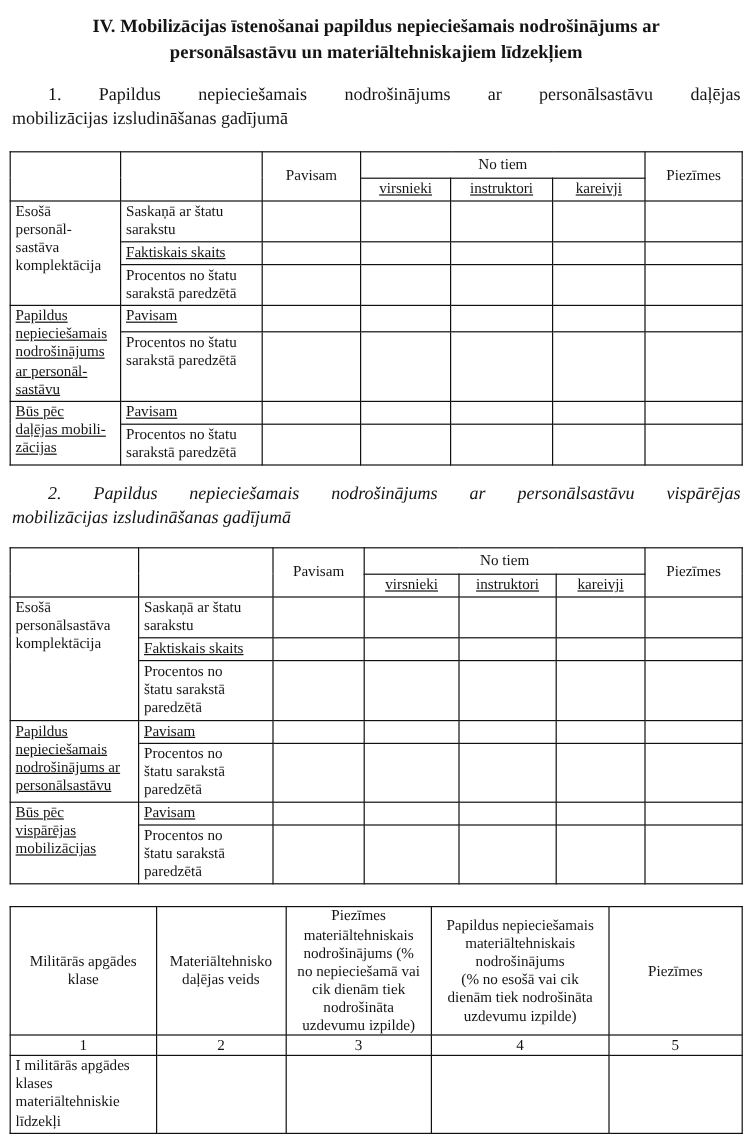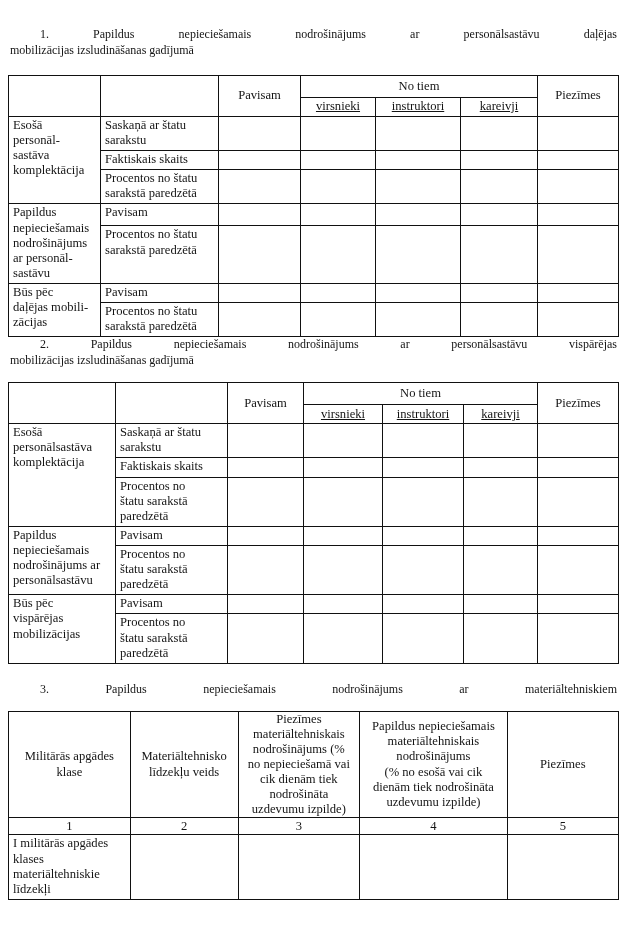--- a/index.html
+++ b/index.html
@@ -13,25 +13,25 @@
 
   .doc-title {
     font-weight: bold;
     font-size: 15.5px;
     line-height: 1.38;
     text-align: center;
     white-space: pre-line;
     margin: 0 12px;
   }
 
-  .para { margin: 0 2px; font-size: 12px; line-height: 1.33; }
+  .para { margin: 0 2px; font-size: 15px; line-height: 1.33; }
   .para .jline { display: block; text-align: justify; text-align-last: justify; text-indent: 30px; }
   .para .lline { display: block; }
   .para-1 { margin-top: 15px; margin-bottom: 16px; }
-  .para-2 { margin-bottom: 13px; }
+  .para-2 { margin-top: 15px; margin-bottom: 13px; font-style: italic; }
   .para-3 { margin-top: 18px; margin-bottom: 13px; }
 
   table { border-collapse: collapse; table-layout: fixed; }
   td {
     border: 1px solid #111;
     padding: 0 4px 2px 4px;
     font-size: 12.6px;
     line-height: 1.2;
     vertical-align: top;
     overflow: hidden;
@@ -41,33 +41,35 @@
     vertical-align: middle;
     white-space: pre-line;
     padding: 0 2px;
   }
   td.lbl, td.sub { white-space: pre-line; padding-top: 1px; }
   td.num { text-align: center; vertical-align: middle; padding: 0; }
 
   
   tr.hr1 { height: 22px; }
   tr.hr2 { height: 19px; text-decoration: underline; }
-  tr.h1 { height: 18px; }
+  tr.h1 { height: 18px; text-decoration: underline; }
   tr.h2 { height: 32px; }
   tr.h3 { height: 44px; }
   tr.h5 { height: 50px; }
   tr.t3-head { height: 102px; }
   tr.t3-num { height: 17px; }
   tr.t3-data { height: 60px; }
 </style>
 </head>
 <body>
 
 <div class="page">
 
+  <div class="doc-title">IV. Mobilizācijas īstenošanai papildus nepieciešamais nodrošinājums ar
+personālsastāvu un materiāltehniskajiem līdzekļiem</div>
 
   <p class="para para-1">
       <span class="jline">1. Papildus nepieciešamais nodrošinājums ar personālsastāvu daļējas</span>
       <span class="lline">mobilizācijas izsludināšanas gadījumā</span>
     </p>
 
   <table>
     <colgroup>
       <col style="width:92px">
         <col style="width:118px">
@@ -263,37 +265,36 @@
         <td></td>
           <td></td>
           <td></td>
           <td></td>
           <td></td>
       </tr>
     </tbody>
   </table>
 
   <p class="para para-3">
-      <span class="jline">3. Papildus nepieciešamais nodrošinājums ar materiāltehniskiem</span>
     </p>
 
   <table>
     <colgroup>
       <col style="width:122px">
         <col style="width:108px">
         <col style="width:122px">
       <col style="width:148px">
         <col style="width:112px">
     </colgroup>
     <tbody>
       <tr class="t3-head">
         <td class="hc">Militārās apgādes
 klase</td>
         <td class="hc">Materiāltehnisko
-līdzekļu veids</td>
+daļējas veids</td>
         <td class="hc">Piezīmes
 materiāltehniskais
 nodrošinājums (%
 no nepieciešamā vai
 cik dienām tiek
 nodrošināta
 uzdevumu izpilde)</td>
         <td class="hc">Papildus nepieciešamais
 materiāltehniskais
 nodrošinājums

